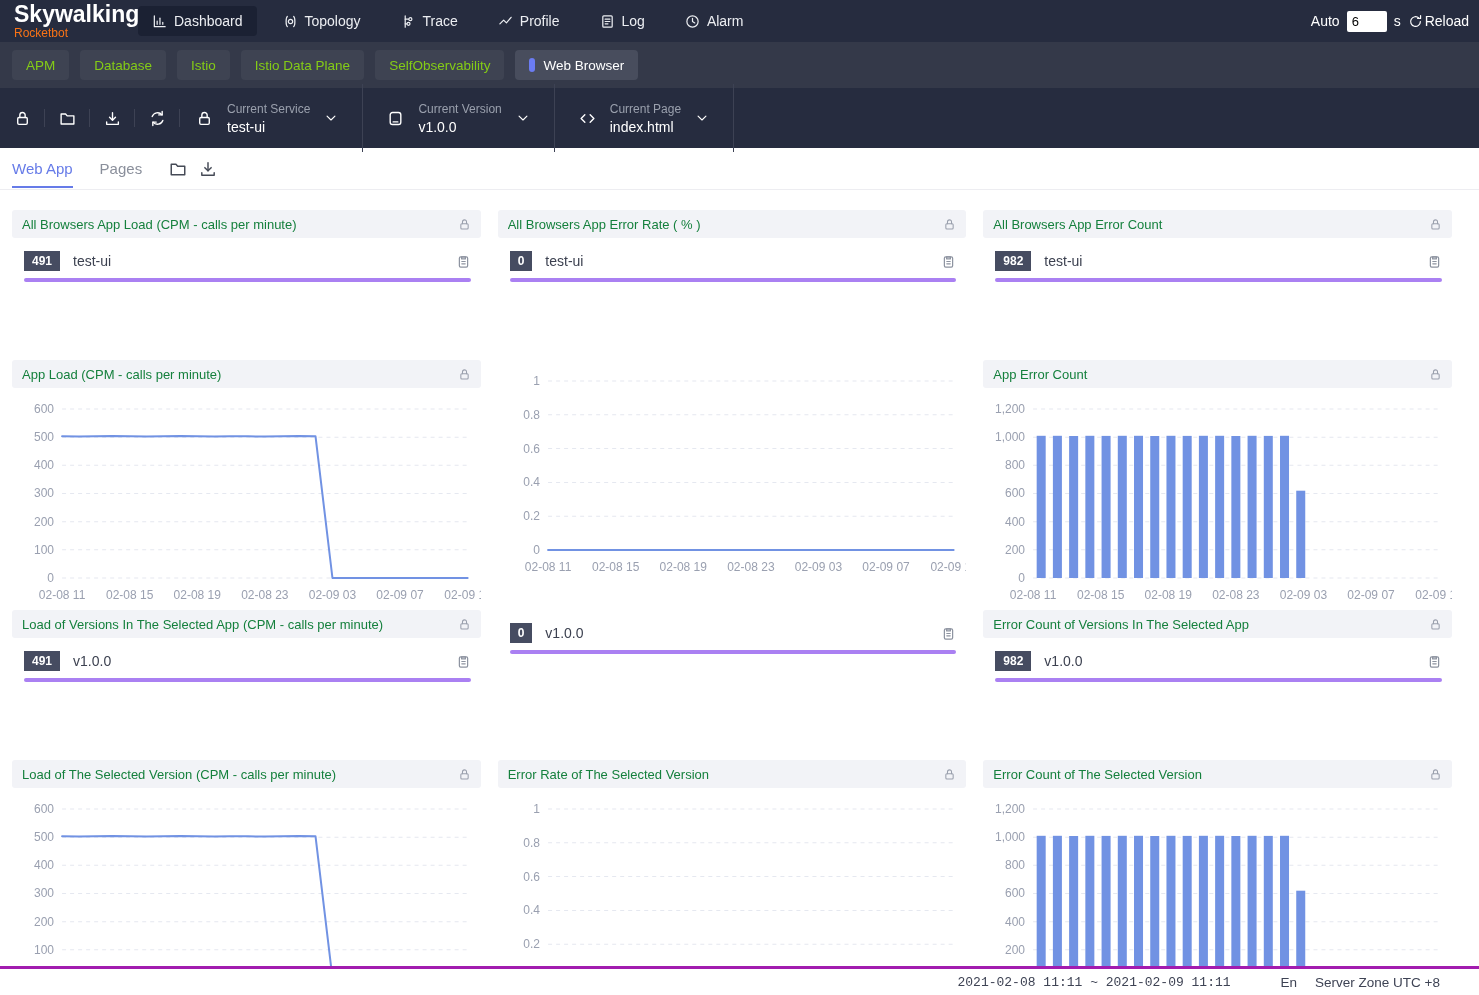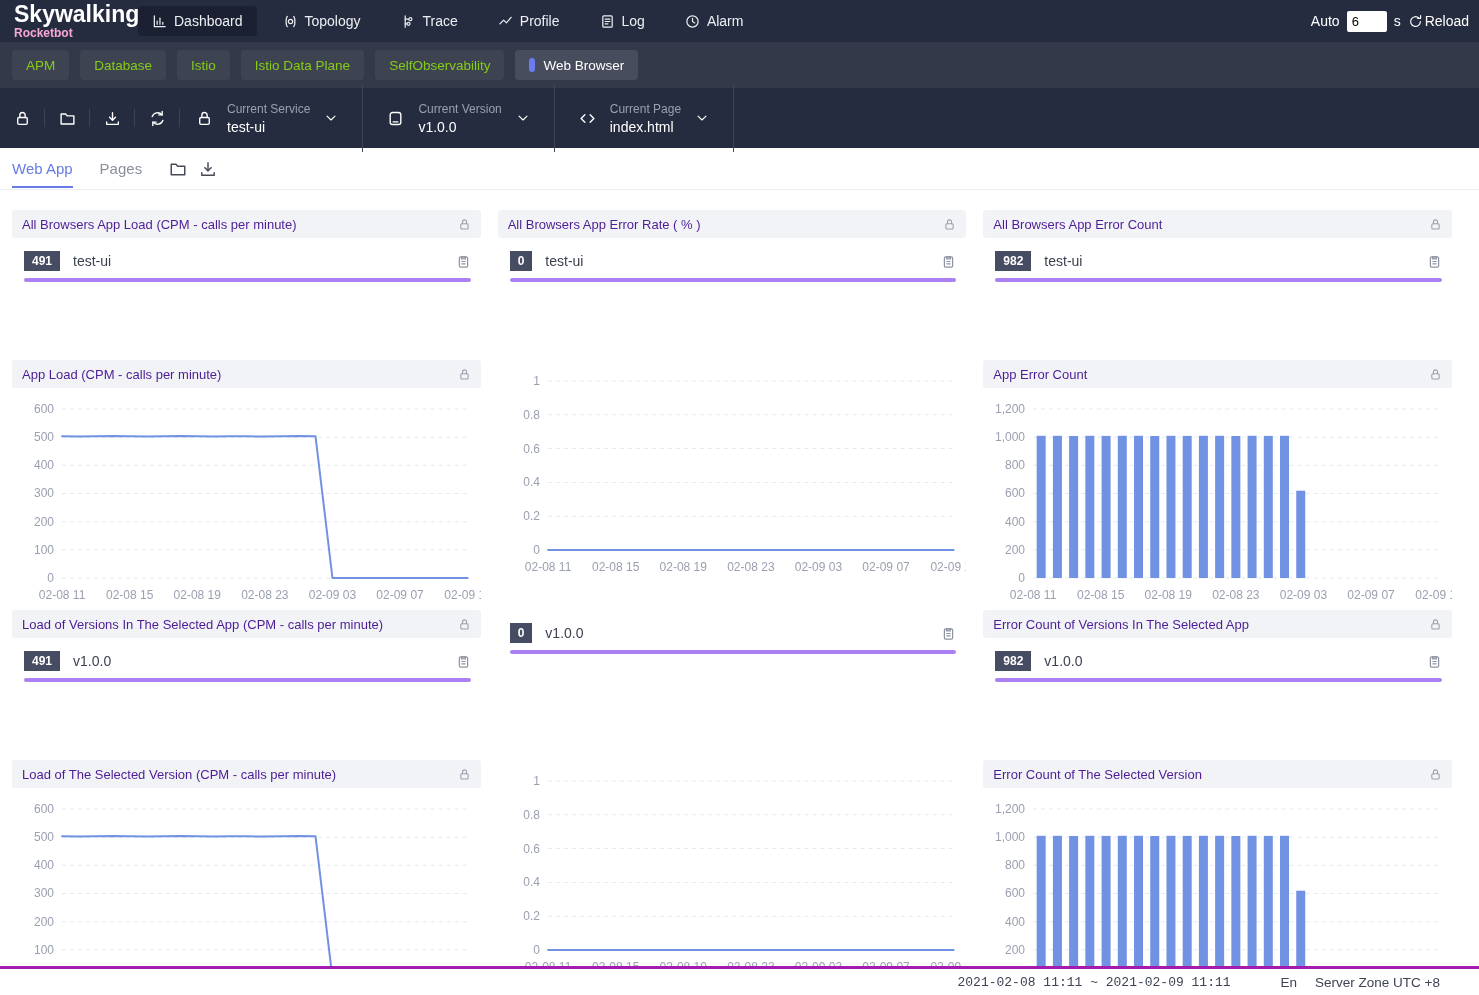--- a/index.html
+++ b/index.html
@@ -3,21 +3,21 @@
 <meta charset="utf-8">
 <style>
   * { margin:0; padding:0; box-sizing:border-box; }
   html,body { width:1479px; height:995px; overflow:hidden; background:#fff;
     font-family:"Liberation Sans", sans-serif; }
 
   
   .topnav { height:42px; background:#262c3f; display:flex; align-items:center; color:#fff; }
   .logo { margin-left:14px; width:118px; line-height:1.1; }
   .logo-line1 { display:flex; align-items:center; gap:2px; font-weight:bold; font-size:23px; }
-  .logo-sub { font-size:12px; color:#f9a8d4; font-weight:bold; }
+  .logo-sub { font-size:12px; color:#f97316; font-weight:normal; }
   .nav-items { display:flex; gap:12px; margin-left:6px; }
   .nav-item { display:flex; align-items:center; gap:7px; padding:7px 14px; border-radius:4px;
     color:#eceef2; font-size:14px; cursor:pointer; white-space:nowrap; }
   .nav-item.active { background:#1b2133; }
   .auto-area { margin-left:auto; margin-right:10px; display:flex; align-items:center; gap:7px; font-size:14px; }
   .auto-input { width:40px; height:21px; border:none; border-radius:2px; padding:0 5px; font-size:13px;
     font-family:"Liberation Sans",sans-serif; }
   .reload-btn { display:flex; align-items:center; gap:2px; background:none; border:none; color:#fff;
     font-size:14px; cursor:pointer; font-family:inherit; }
 
@@ -50,21 +50,21 @@
   .tab-icon-btn { background:none; border:none; color:#454a56; margin-right:12px; cursor:pointer;
     display:flex; align-items:center; }
 
   
   .main { height:776px; padding:20px 27px 0 12px; overflow:hidden; background:#fff; }
   .grid { display:grid; grid-template-columns:repeat(3,1fr); column-gap:17px;
     grid-template-rows:150px 250px 150px 250px; }
   .card { overflow:hidden; }
   .card-header { height:28px; background:#f2f3f7; border-radius:3px; display:flex;
     align-items:center; padding:0 10px; }
-  .card-title { flex:1; font-size:13px; color:#4c1d95; white-space:nowrap; overflow:hidden; }
+  .card-title { flex:1; font-size:13px; color:#15803d; white-space:nowrap; overflow:hidden; }
   .hdr-lock { color:#9aa0ad; display:flex; }
   .metric-body { padding:10px 10px 0 12px; }
   .metric-row { display:flex; align-items:center; height:26px; }
   .badge { background:#464c61; color:#fff; font-size:12px; font-weight:bold; padding:3px 8px;
     border-radius:0; }
   .metric-name { margin-left:13px; font-size:14px; color:#3c4150; }
   .spacer { flex:1; }
   .copy-btn { color:#8d93a0; display:flex; cursor:pointer; }
   .metric-bar { height:4px; border-radius:2px; background:#aa80f2; margin-top:4px; }
   .chart-body { margin-top:6px; }
@@ -629,20 +629,31 @@
             <text x="185" y="205" text-anchor="middle" font-size="12" fill="#9aa0b0" font-family="Liberation Sans, sans-serif">02-08 19</text>
             <text x="252.5" y="205" text-anchor="middle" font-size="12" fill="#9aa0b0" font-family="Liberation Sans, sans-serif">02-08 23</text>
             <text x="320" y="205" text-anchor="middle" font-size="12" fill="#9aa0b0" font-family="Liberation Sans, sans-serif">02-09 03</text>
             <text x="387.5" y="205" text-anchor="middle" font-size="12" fill="#9aa0b0" font-family="Liberation Sans, sans-serif">02-09 07</text>
             <text x="455" y="205" text-anchor="middle" font-size="12" fill="#9aa0b0" font-family="Liberation Sans, sans-serif">02-09 11</text>
             <polyline points="50.0,42.3 66.9,42.6 83.8,42.3 100.6,42.0 117.5,42.3 134.4,42.6 151.3,42.3 168.1,42.0 185.0,42.3 201.9,42.6 218.8,42.3 235.6,42.3 252.5,42.6 269.4,42.3 286.3,42.0 303.1,42.3 320.0,184.0 336.9,184.0 353.8,184.0 370.6,184.0 387.5,184.0 404.4,184.0 421.3,184.0 438.1,184.0 455.0,184.0" fill="none" stroke="#7192e3" stroke-width="2" stroke-linejoin="round" stroke-linecap="round"></polyline>
           </svg>
         </div>
       </section>
       <section class="card chart">
+        <div class="card-header">
+          <span class="card-title">Error Rate of The Selected Version</span>
+          <span class="hdr-lock">
+            <span class="icon">
+              <svg width="13" height="13" viewBox="0 0 16 16" fill="none" stroke="currentColor" stroke-width="1.3" stroke-linecap="round" stroke-linejoin="round">
+                <rect x="3.5" y="7" width="9" height="6.5" rx="1.2"></rect>
+                <path d="M5.5 7V4.8a2.5 2.5 0 0 1 5 0V7"></path>
+              </svg>
+            </span>
+          </span>
+        </div>
         <div class="chart-body">
           <svg width="100%" height="210" viewBox="0 0 468 210" preserveAspectRatio="none">
             <line x1="50" x2="455" y1="15" y2="15" stroke="#e5e8f0" stroke-width="1" stroke-dasharray="4 4"></line>
             <text x="42" y="19" text-anchor="end" font-size="12" fill="#9aa0b0" font-family="Liberation Sans, sans-serif">1</text>
             <line x1="50" x2="455" y1="48.8" y2="48.8" stroke="#e5e8f0" stroke-width="1" stroke-dasharray="4 4"></line>
             <text x="42" y="52.8" text-anchor="end" font-size="12" fill="#9aa0b0" font-family="Liberation Sans, sans-serif">0.8</text>
             <line x1="50" x2="455" y1="82.6" y2="82.6" stroke="#e5e8f0" stroke-width="1" stroke-dasharray="4 4"></line>
             <text x="42" y="86.6" text-anchor="end" font-size="12" fill="#9aa0b0" font-family="Liberation Sans, sans-serif">0.6</text>
             <line x1="50" x2="455" y1="116.4" y2="116.4" stroke="#e5e8f0" stroke-width="1" stroke-dasharray="4 4"></line>
             <text x="42" y="120.4" text-anchor="end" font-size="12" fill="#9aa0b0" font-family="Liberation Sans, sans-serif">0.4</text>

